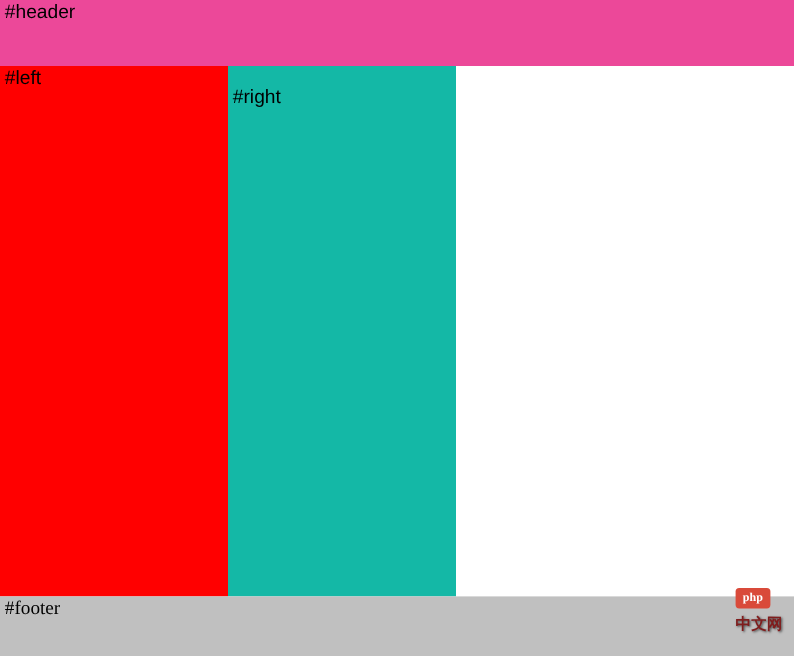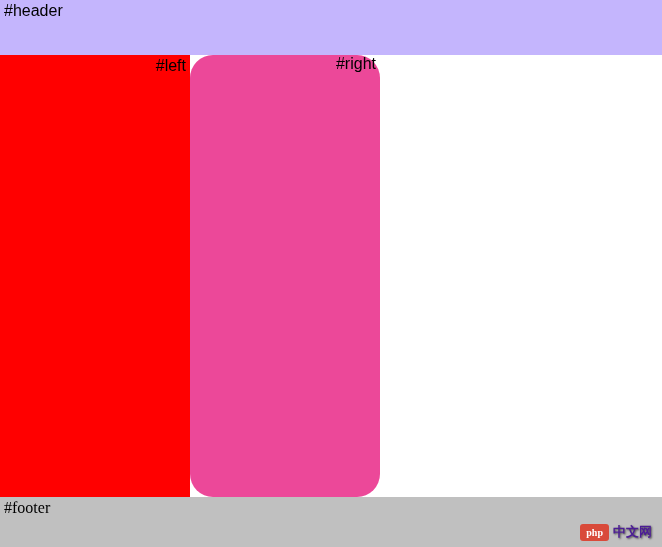--- a/index.html
+++ b/index.html
@@ -10,74 +10,73 @@
     body {
       font-family: Arial, sans-serif;
       font-size: 16px;
       width: 662px;
       height: 547px;
       position: relative;
     }
     .header {
       width: 100%;
       height: 55px;
-      background-color: #c4b5fd;
+      background-color: #ec4899;
       padding: 2px 4px;
     }
     .main {
       width: 100%;
       height: 442px;
       display: flex;
-      text-align: right;
     }
     .left {
       width: 190px;
       height: 100%;
       background-color: #ff0000;
       padding: 2px 4px;
     }
     .center {
       flex: 1;
       height: 100%;
       background-color: #e6e6e6;
       padding: 2px 4px;
     }
     .right {
       width: 190px;
       height: 100%;
-      background-color: #ec4899;
-      padding: 0 4px;
-      border-radius: 23px;
+      background-color: #14b8a6;
+      padding: 18px 4px;
     }
     .footer {
       width: 100%;
       height: 50px;
       background-color: #c0c0c0;
       padding: 2px 4px;
       position: relative;
       font-family: Liberation Serif, serif;
     }
     .watermark {
       position: absolute;
       right: 10px;
-      bottom: 6px;
+      bottom: 18px;
       display: flex;
-      align-items: center;
+      align-items: flex-start;
       gap: 4px;
+      flex-direction: column;
     }
     .watermark-badge {
       background-color: #d94a3a;
       color: #fff;
       font-size: 10px;
       font-weight: bold;
       padding: 3px 6px;
       border-radius: 3px;
     }
     .watermark-text {
-      color: #4c1d95;
+      color: #7f1d1d;
       font-size: 13px;
       text-shadow: 1px 1px 2px rgba(0,0,0,0.6);
       font-weight: bold;
     }
   </style>
 </head>
 <body>
 
 <div class="header">
   <span>#header</span>

